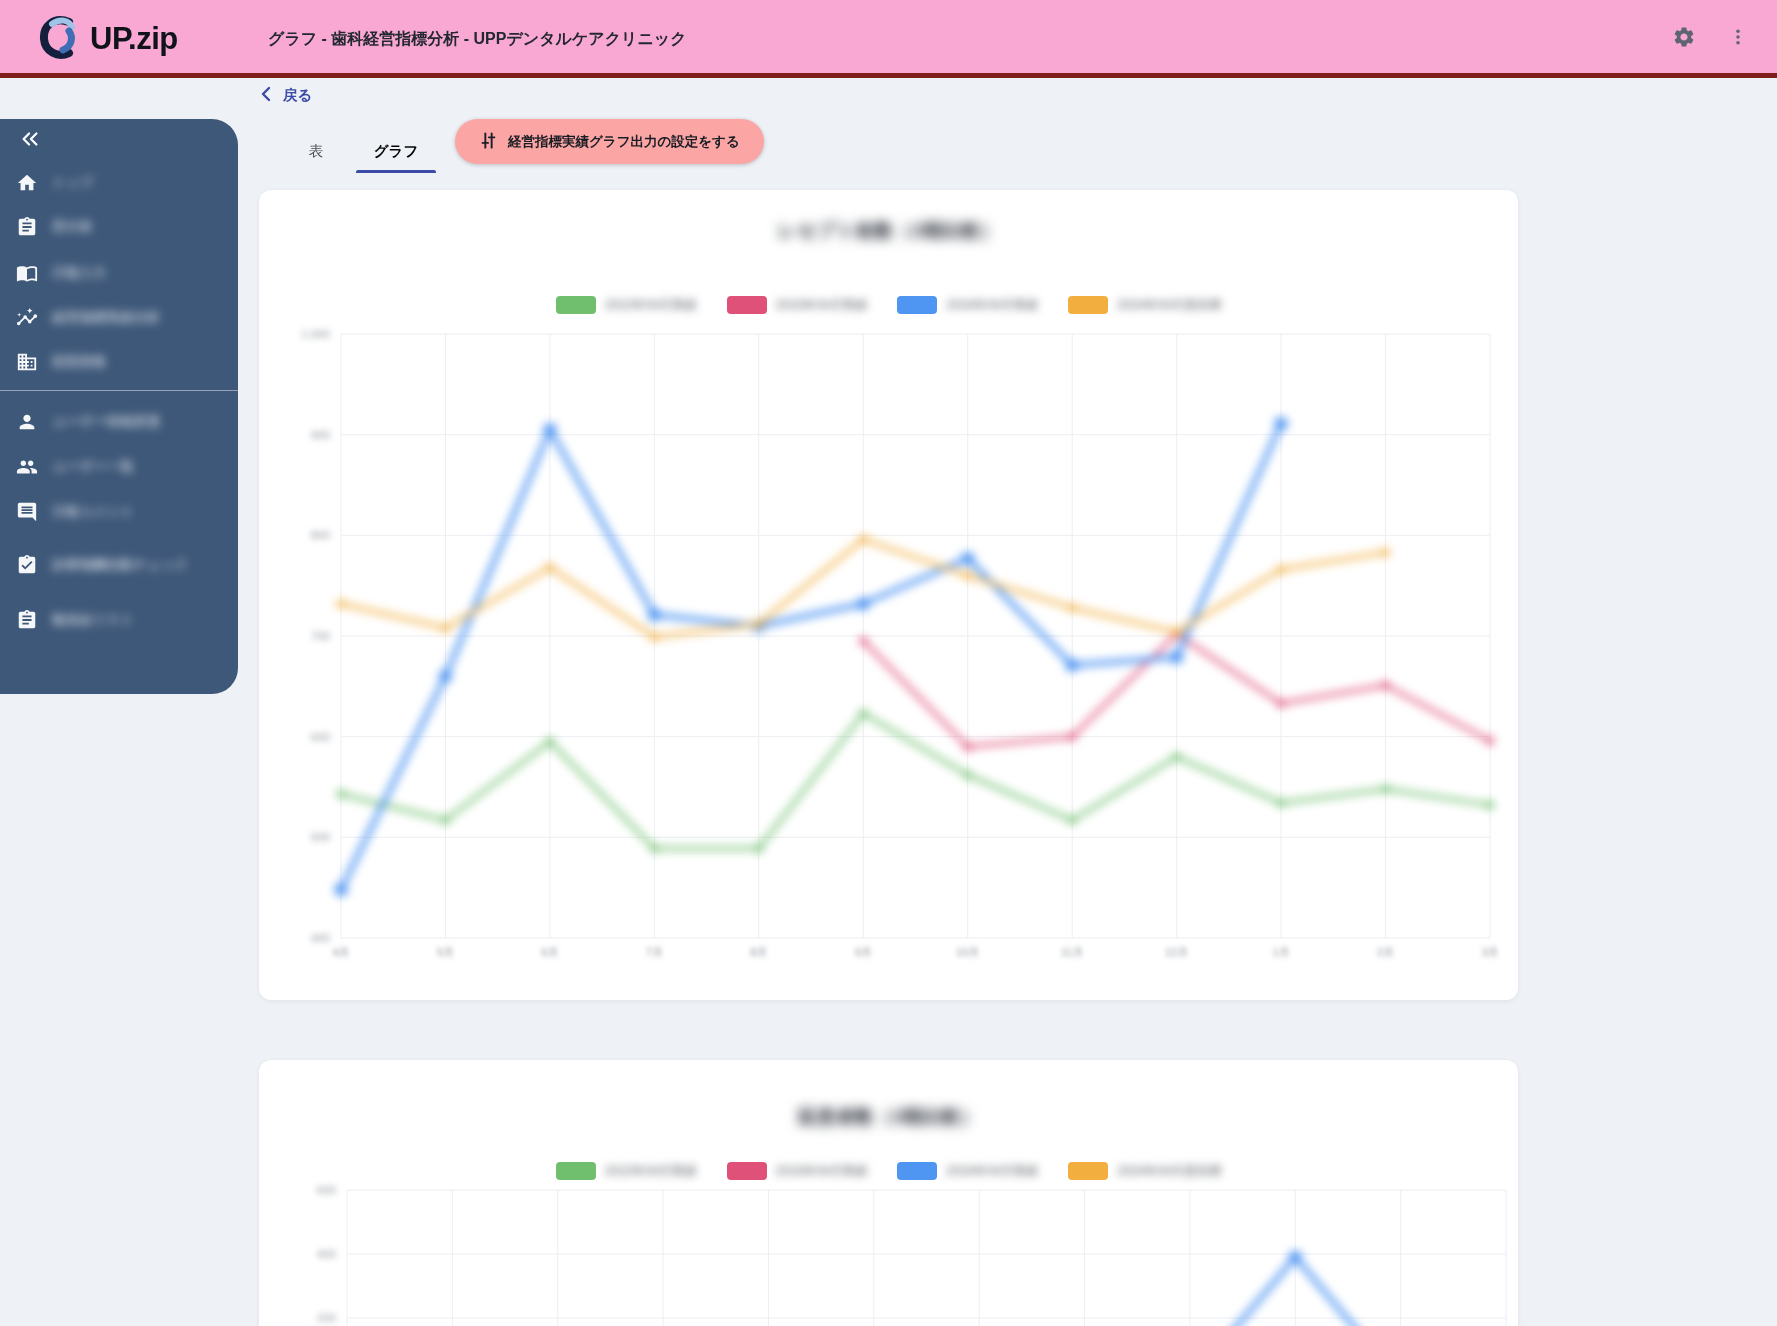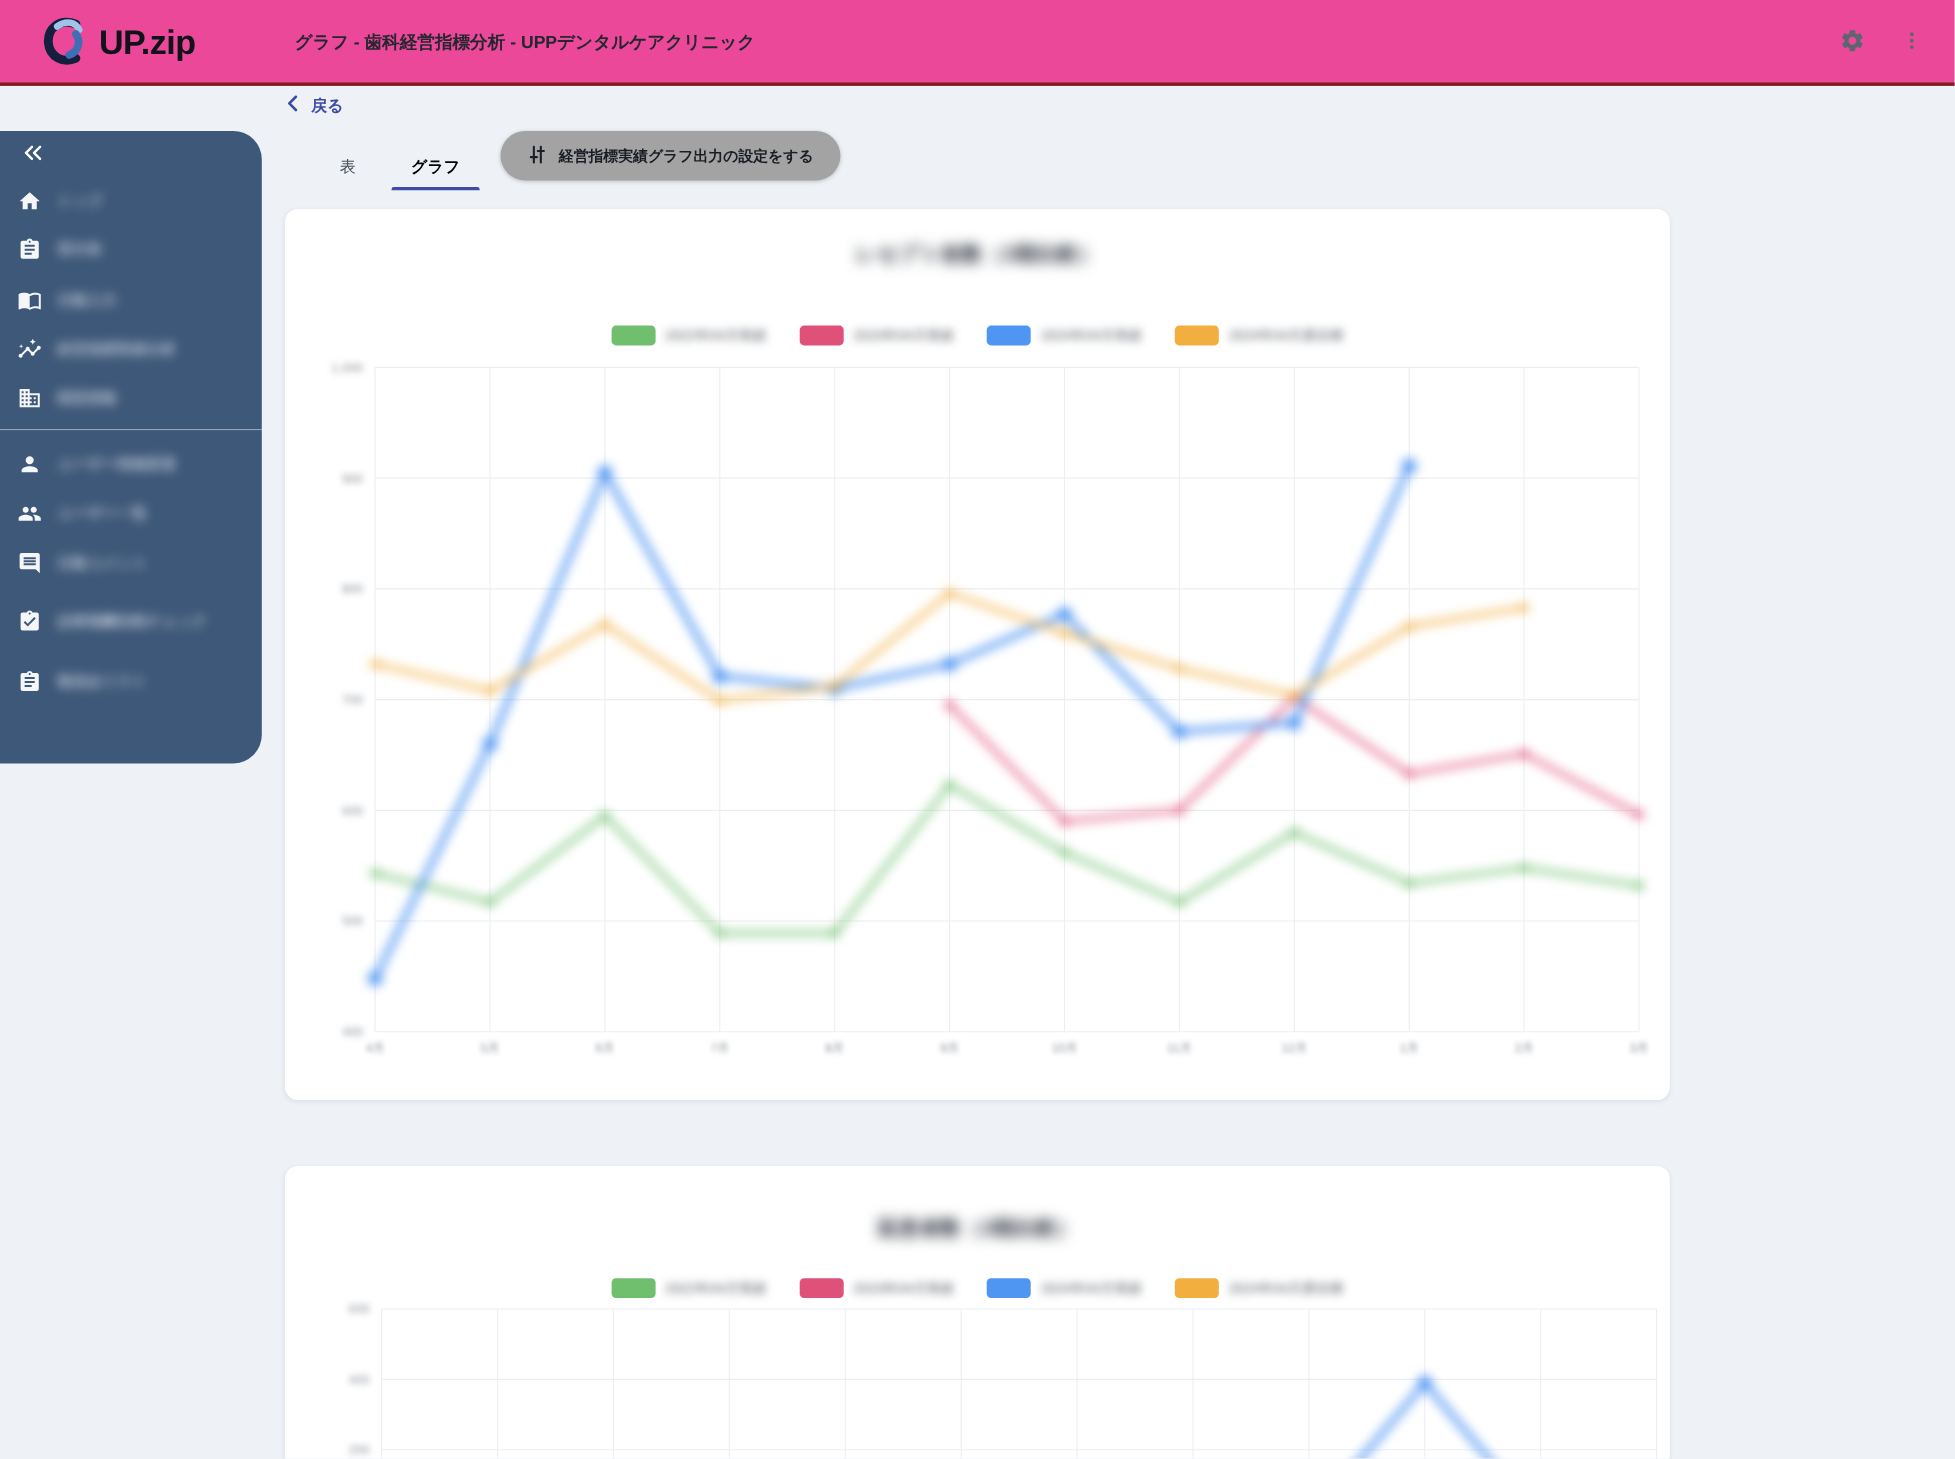--- a/index.html
+++ b/index.html
@@ -1,21 +1,21 @@
 <!DOCTYPE html>
 <html><head>
 <meta charset="utf-8">
 <style>
   * { margin:0; padding:0; box-sizing:border-box; }
   html,body { width:1777px; height:1326px; }
   body { font-family:"Liberation Sans","DejaVu Sans",sans-serif; background:#eef1f6; overflow:hidden; position:relative; }
   #app { position:absolute; inset:0; width:1777px; height:1326px; overflow:hidden; }
 
   
-  .header { position:absolute; left:0; top:0; width:1777px; height:78px; background:#ec4899; border-bottom:3px solid #7f1d1d; z-index:30; }
+  .header { position:absolute; left:0; top:0; width:1777px; height:78px; background:#f9a8d4; border-bottom:5px solid #7f1d1d; z-index:30; }
   .logo { position:absolute; left:36px; top:17px; height:44px; display:flex; align-items:center; gap:8px; cursor:pointer; }
   .logo-text { font-size:31px; font-weight:700; color:#10131a; letter-spacing:-0.5px; }
   .header-title { position:absolute; left:268px; top:0; height:78px; display:flex; align-items:center; font-size:16px; font-weight:700; color:#23272f;text-align:center; }
   .header-actions { position:absolute; right:22px; top:0; height:78px; display:flex; align-items:center; gap:20px; }
   .icon-btn { width:34px; height:34px; display:flex; align-items:center; justify-content:center; border-radius:50%; cursor:pointer; }
 
   
   .sidebar { position:absolute; left:0; top:119px; width:238px; height:575px; background:#3e5879; border-radius:0 26px 26px 0; z-index:20; }
   .collapse-btn { position:absolute; left:16px; top:10px; width:28px; height:24px; display:flex; align-items:center; justify-content:center; cursor:pointer; }
   .side-list { position:absolute; left:0; top:0; width:100%; }
@@ -23,21 +23,21 @@
   .side-item .s-icon { width:22px; height:22px; flex:0 0 22px; }
   .side-item .s-label { color:#f2f5fa; font-size:13.5px; line-height:1.45; filter:blur(5px); max-width:150px; }
   .side-divider { position:absolute; left:0; width:238px; height:1px; background:rgba(255,255,255,0.45); }
 
   
   .back-link { position:absolute; left:259px; top:86px; display:flex; align-items:center; gap:10px; color:#3b4ba6; font-size:14.5px; font-weight:700; cursor:pointer; z-index:25; }
   .tabs { position:absolute; left:276px; top:130px; display:flex; z-index:25; }
   .tab { width:80px; height:42px; display:flex; align-items:center; justify-content:center; font-size:14.5px; color:#4b5058; cursor:pointer; position:relative; }
   .tab.active { color:#000000; font-weight:700; }
   .tab.active::after { content:""; position:absolute; left:0; right:0; bottom:-1px; height:3px; background:#3b4ba6; border-radius:2px 2px 0 0; }
-  .settings-btn { position:absolute; left:455px; top:119px; height:45px; padding:16px 24px; display:flex; align-items:center; gap:10px; background:#a3a3a3; border:none; border-radius:23px; font-family:inherit; font-size:13.5px; font-weight:700; color:#191d24; cursor:pointer; box-shadow:0 1px 4px rgba(0,0,0,0.22); z-index:25; }
+  .settings-btn { position:absolute; left:455px; top:119px; height:45px; padding:16px 24px; display:flex; align-items:center; gap:10px; background:#fca5a5; border:none; border-radius:23px; font-family:inherit; font-size:13.5px; font-weight:700; color:#191d24; cursor:pointer; box-shadow:0 1px 4px rgba(0,0,0,0.22); z-index:25; }
 
   
   .card { position:absolute; left:259px; width:1259px; background:#ffffff; border-radius:12px; box-shadow:0 1px 5px rgba(20,30,60,0.07); overflow:hidden; }
   #card-1 { top:190px; height:810px; }
   #card-2 { top:1060px; height:420px; }
   .chart-title { position:absolute; left:0; width:100%; text-align:center; font-size:19px; font-weight:700; color:#2b313c; filter:blur(6px); }
   #card-1 .chart-title { top:28px; }
   #card-2 .chart-title { top:44px; }
   .legend { position:absolute; left:0; width:100%; display:flex; justify-content:center; align-items:center; gap:30px; }
   #card-1 .legend { top:106px; }

